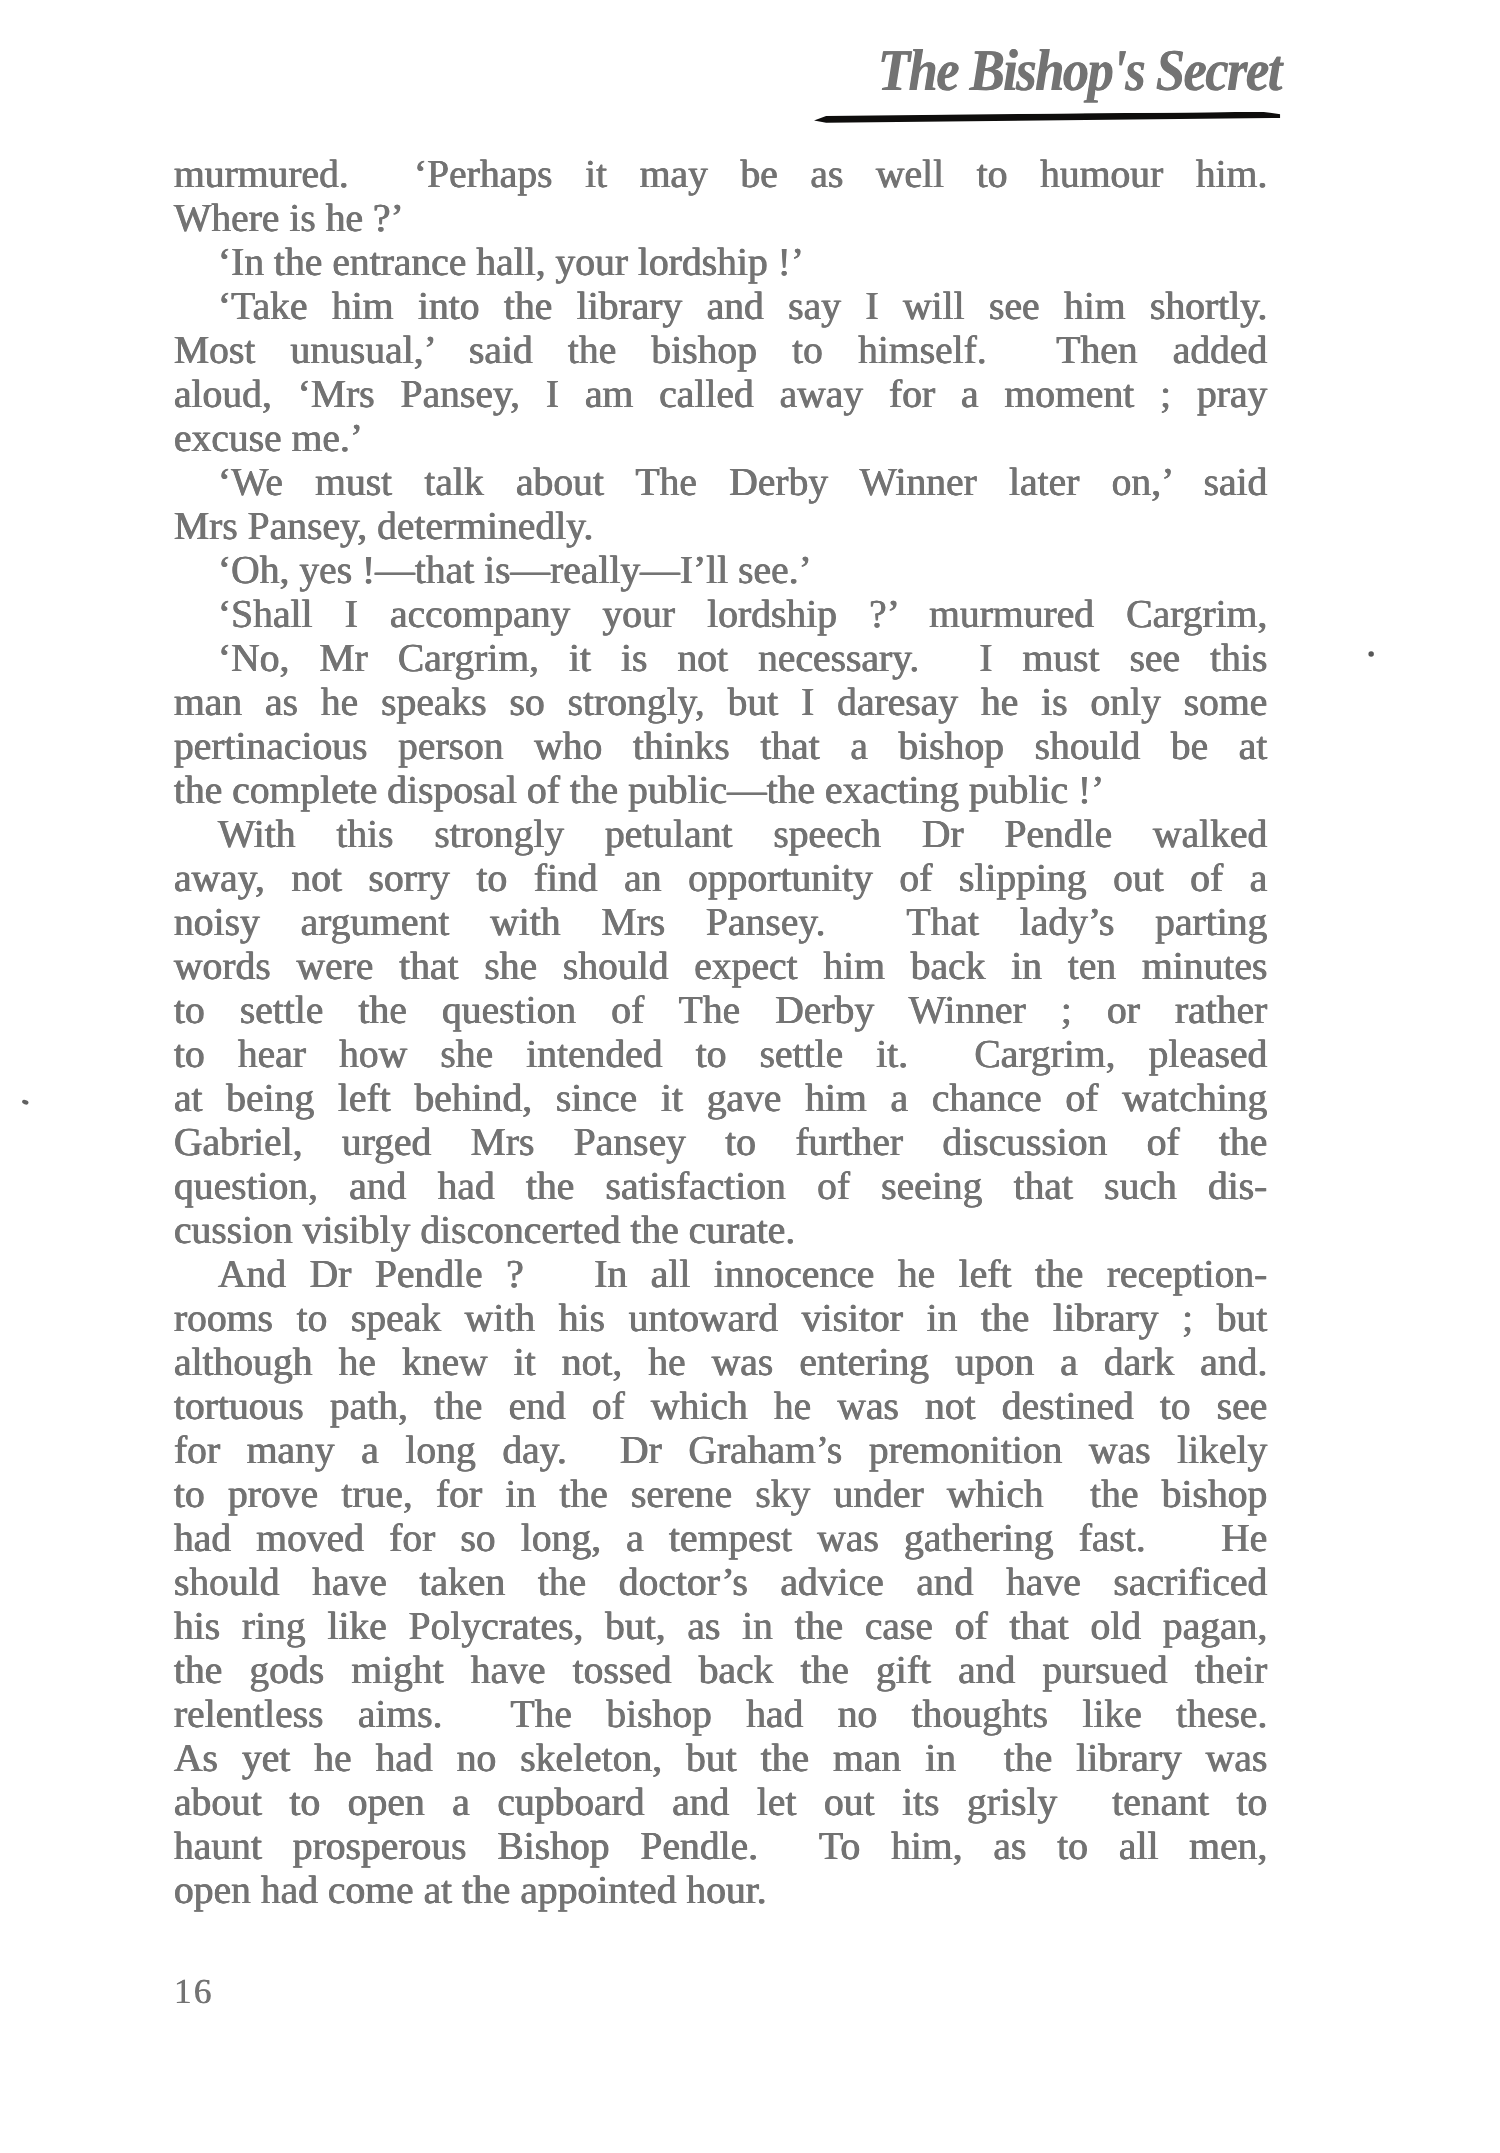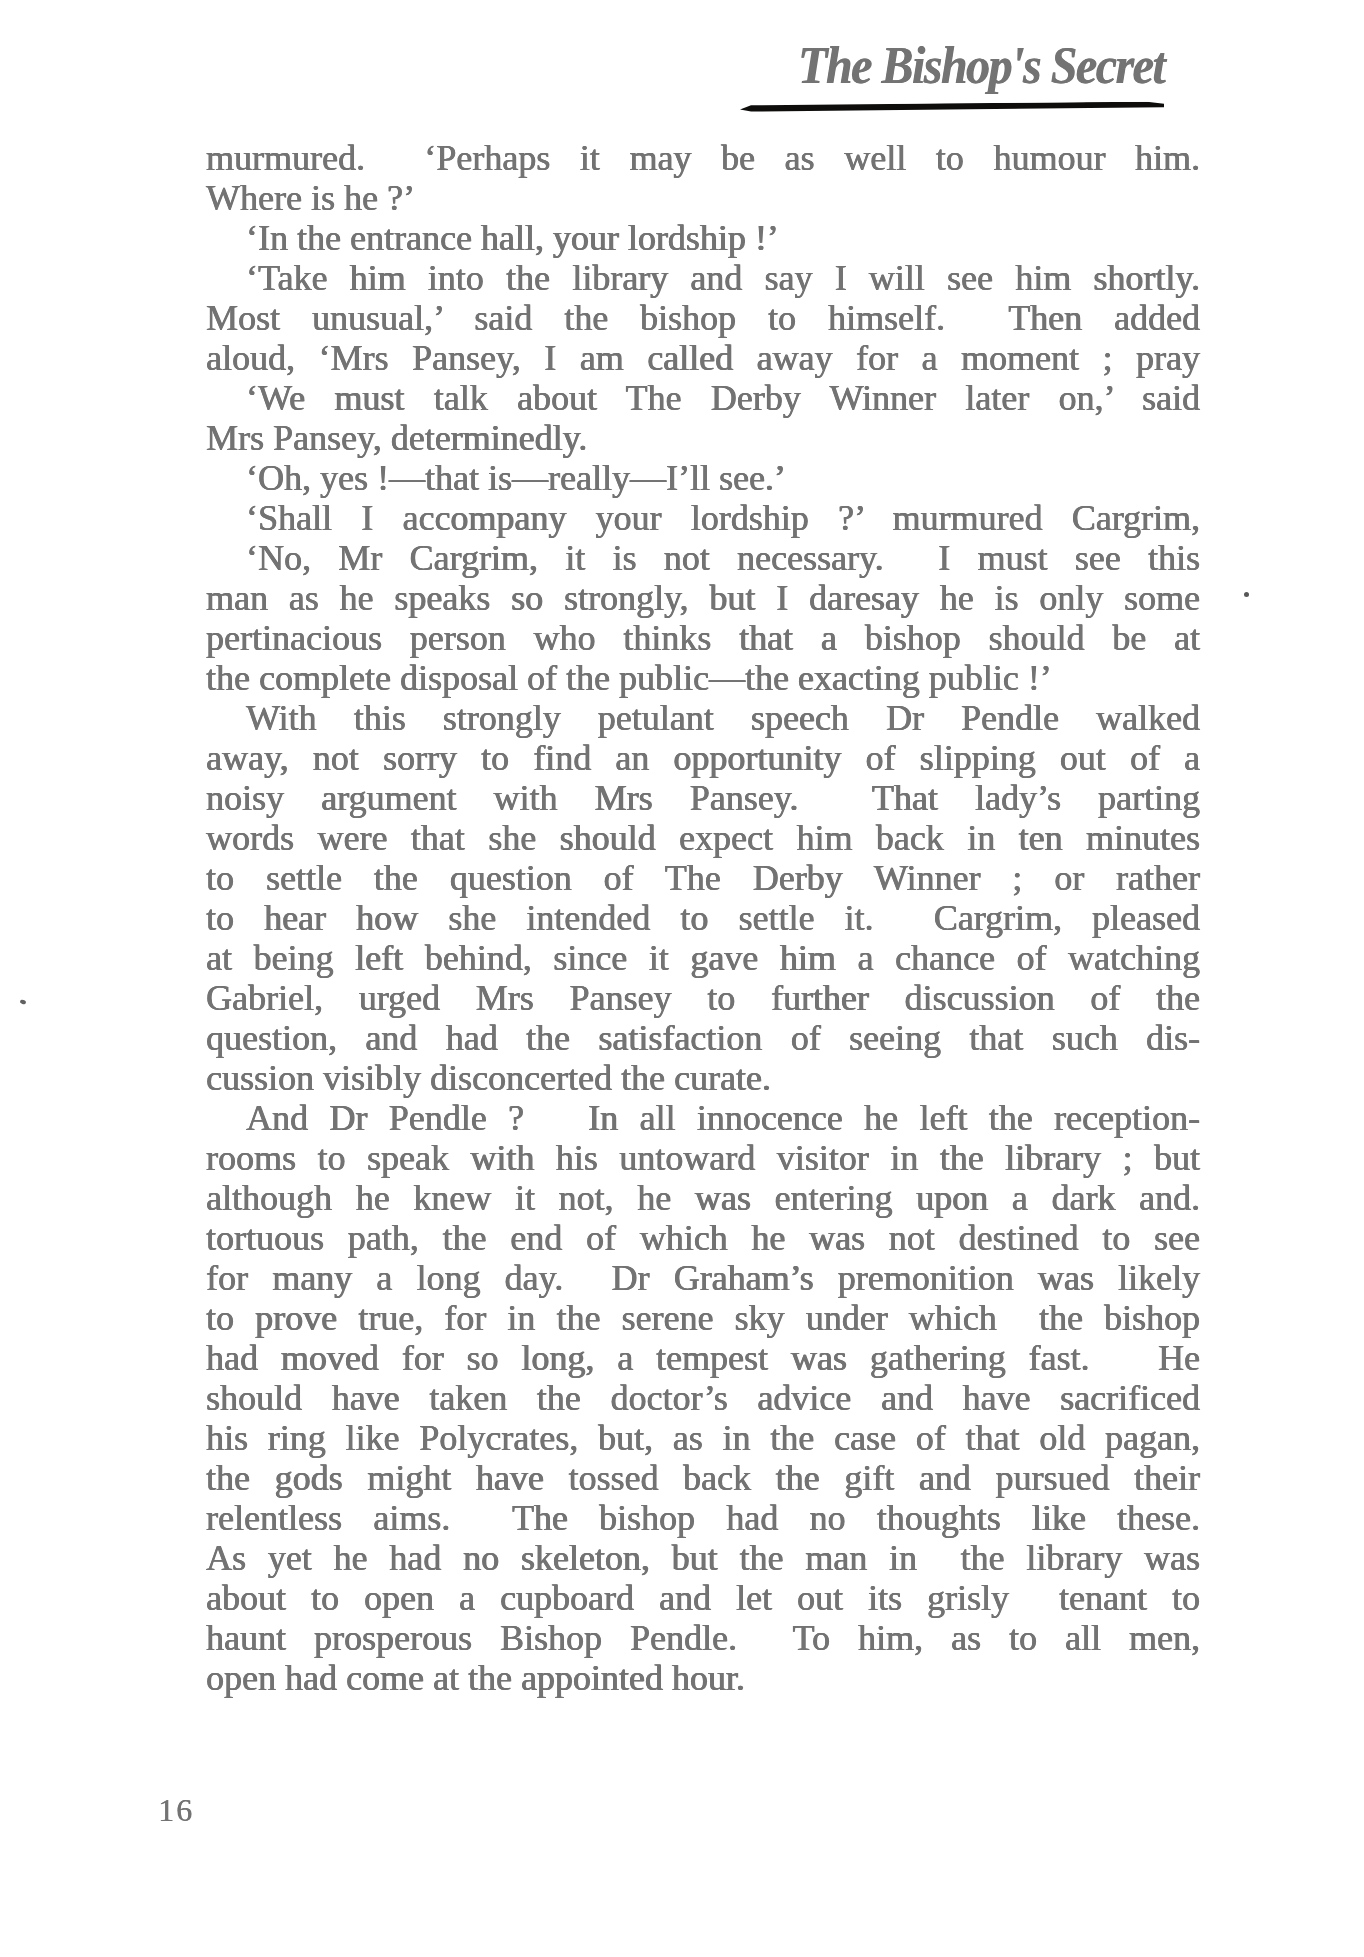--- a/index.html
+++ b/index.html
@@ -36,21 +36,20 @@
     background:#0e0d0c;
     transform:rotate(-0.4deg);
     clip-path:polygon(0% 62%, 2.6% 12%, 96% 0%, 100% 28%, 100% 72%, 2.6% 90%);
   }
   
   .page-body{
     position:absolute;
     left:158px;
     top:138px;
     width:994px;
-    margin-left:48px;
   }
   .line{
     height:40px;
     line-height:40px;
     font-size:36px;
     white-space:pre-wrap;
     text-shadow:0.55px 0 0 currentColor, -0.25px 0 0 currentColor;
   }
   .line.j{ text-align:justify; text-align-last:justify; }
   .line.e{ text-align:center; text-align-last:left; }
@@ -81,20 +80,21 @@
 
   <div class="head-rule"></div>
 
   <div class="page-body">
       <div class="line j">murmured.  ‘Perhaps it may be as well to humour him.</div>
       <div class="line e">Where is he ?’</div>
       <div class="line e i">‘In the entrance hall, your lordship !’</div>
       <div class="line j i">‘Take him into the library and say I will see him shortly.</div>
       <div class="line j">Most unusual,’ said the bishop to himself.  Then added</div>
       <div class="line j">aloud, ‘Mrs Pansey, I am called away for a moment ; pray</div>
+      <div class="line e">excuse me.’</div>
       <div class="line j i">‘We must talk about The Derby Winner later on,’ said</div>
       <div class="line e">Mrs Pansey, determinedly.</div>
       <div class="line e i">‘Oh, yes !—that is—really—I’ll see.’</div>
       <div class="line j i">‘Shall I accompany your lordship ?’ murmured Cargrim,</div>
       <div class="line j i">‘No, Mr Cargrim, it is not necessary.  I must see this</div>
       <div class="line j">man as he speaks so strongly, but I daresay he is only some</div>
       <div class="line j">pertinacious person who thinks that a bishop should be at</div>
       <div class="line e">the complete disposal of the public—the exacting public !’</div>
       <div class="line j i">With this strongly petulant speech Dr Pendle walked</div>
       <div class="line j">away, not sorry to find an opportunity of slipping out of a</div>

